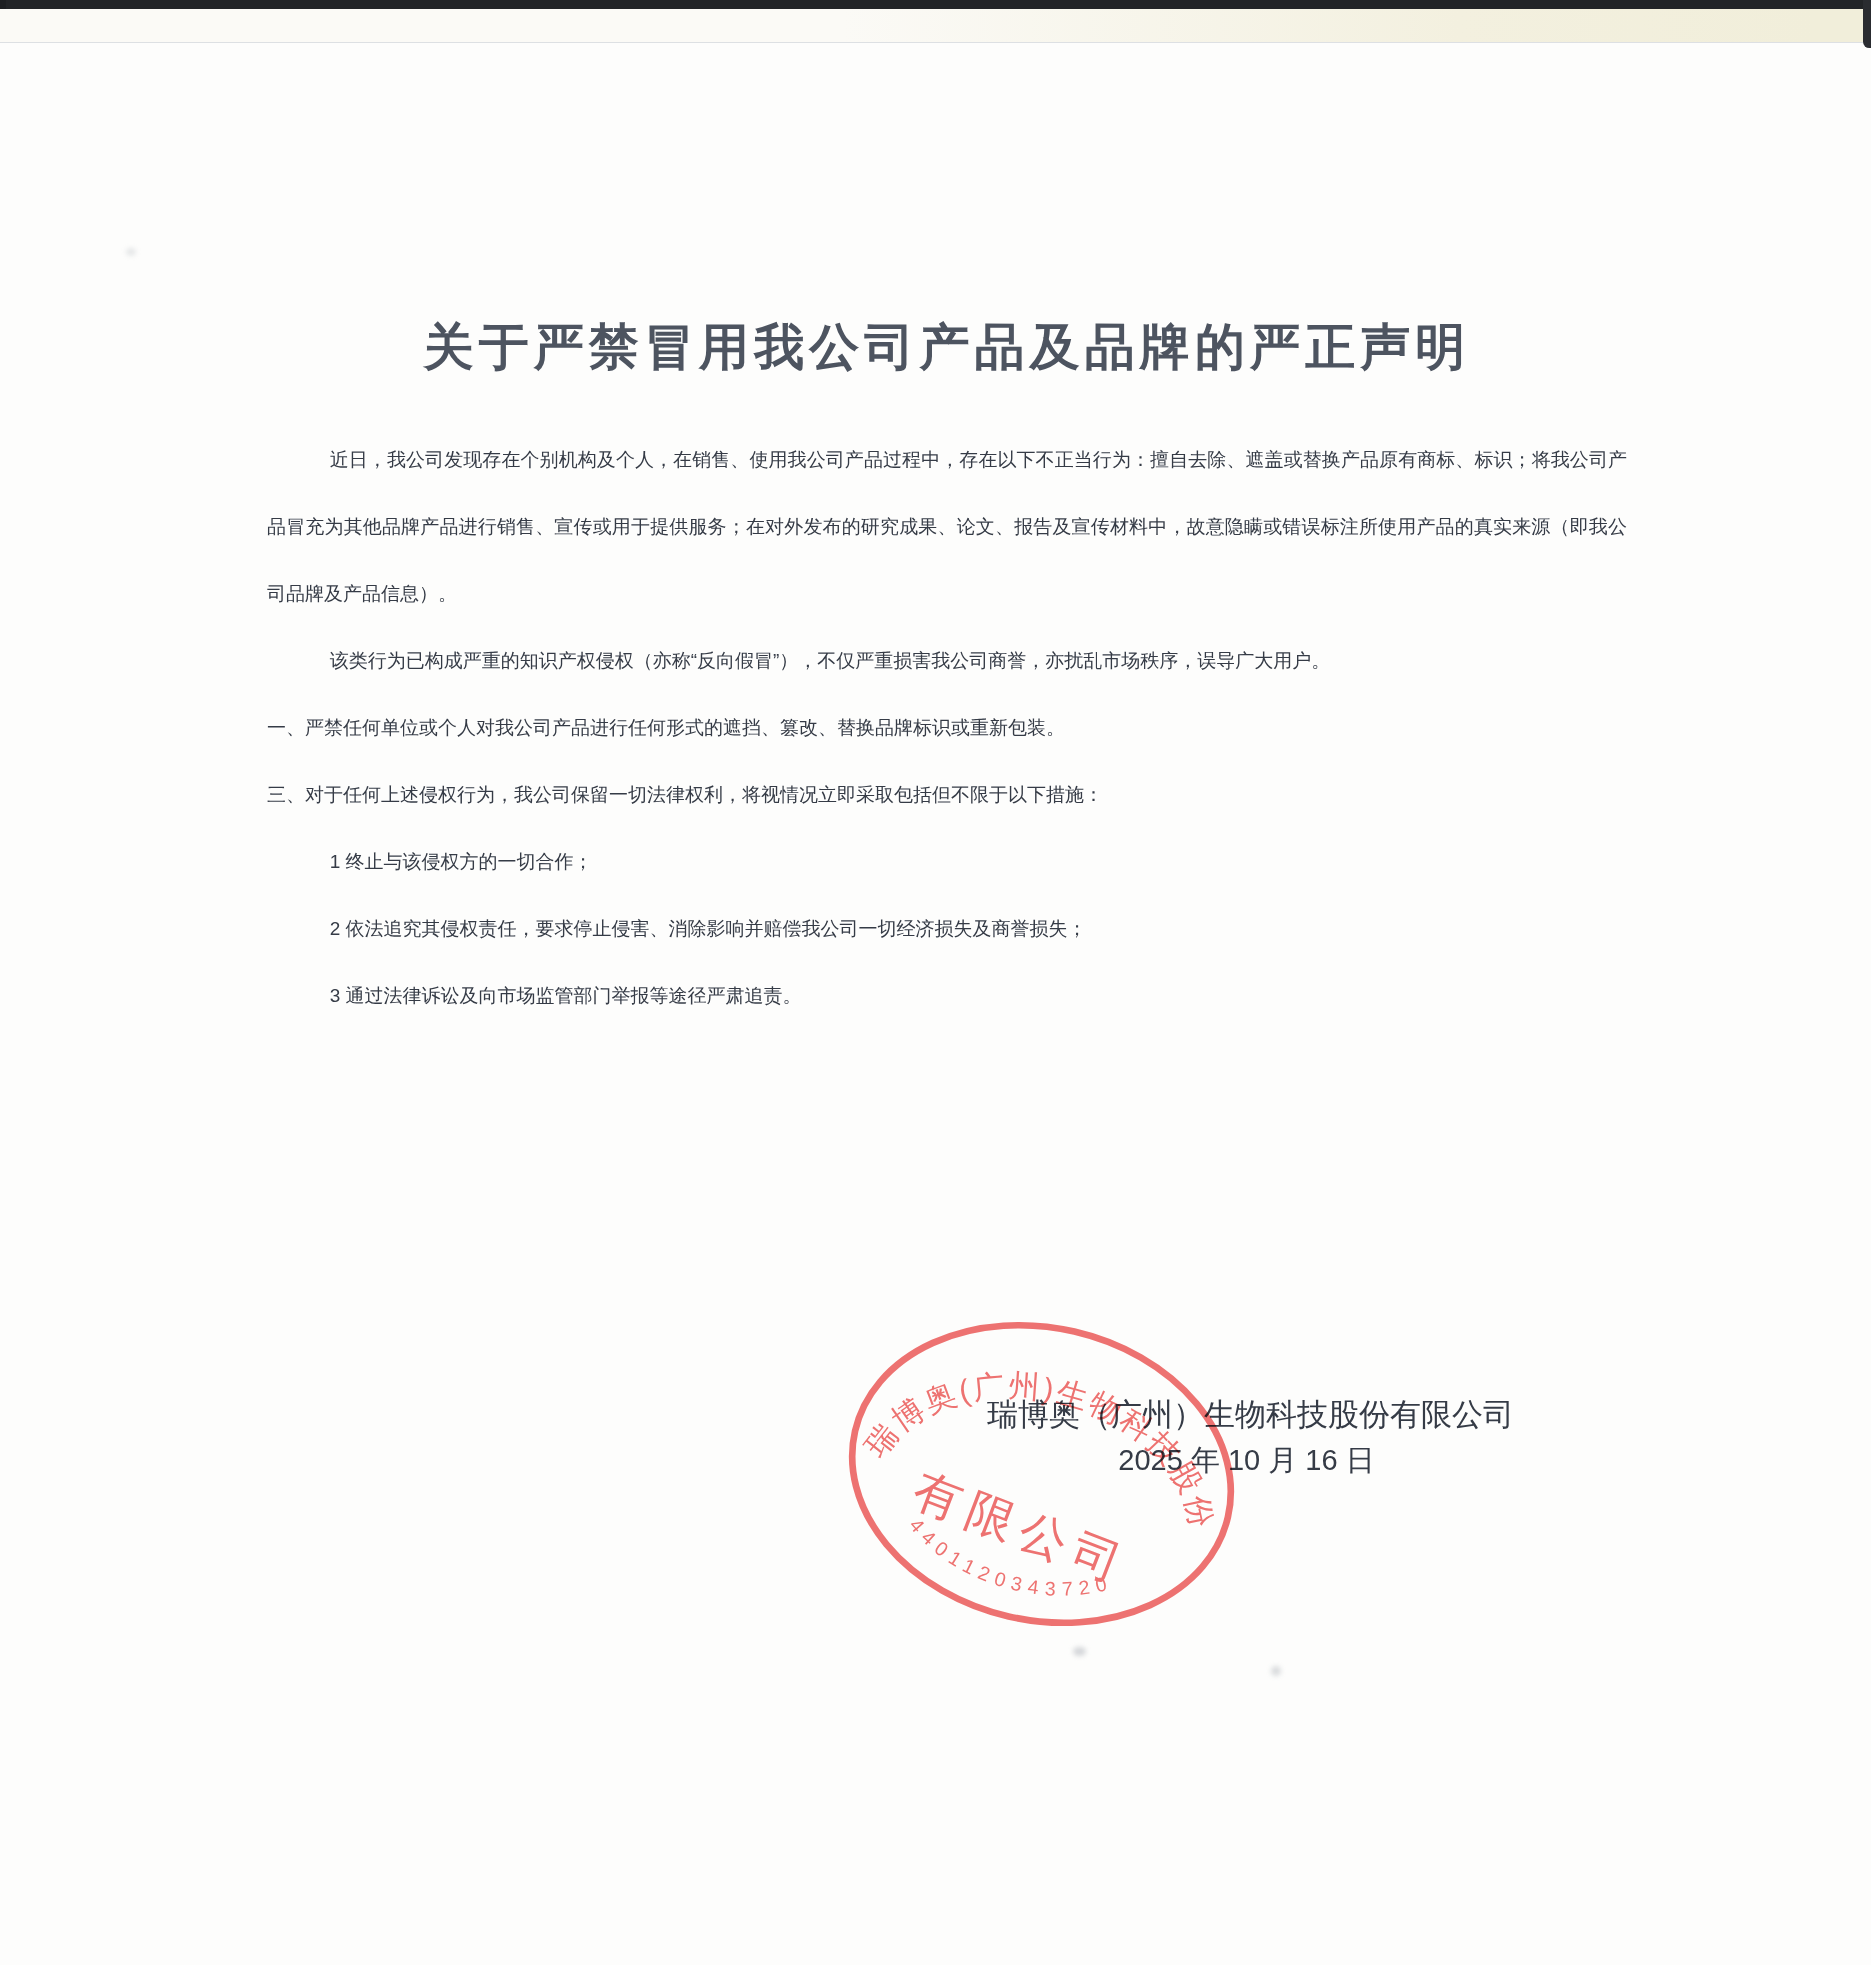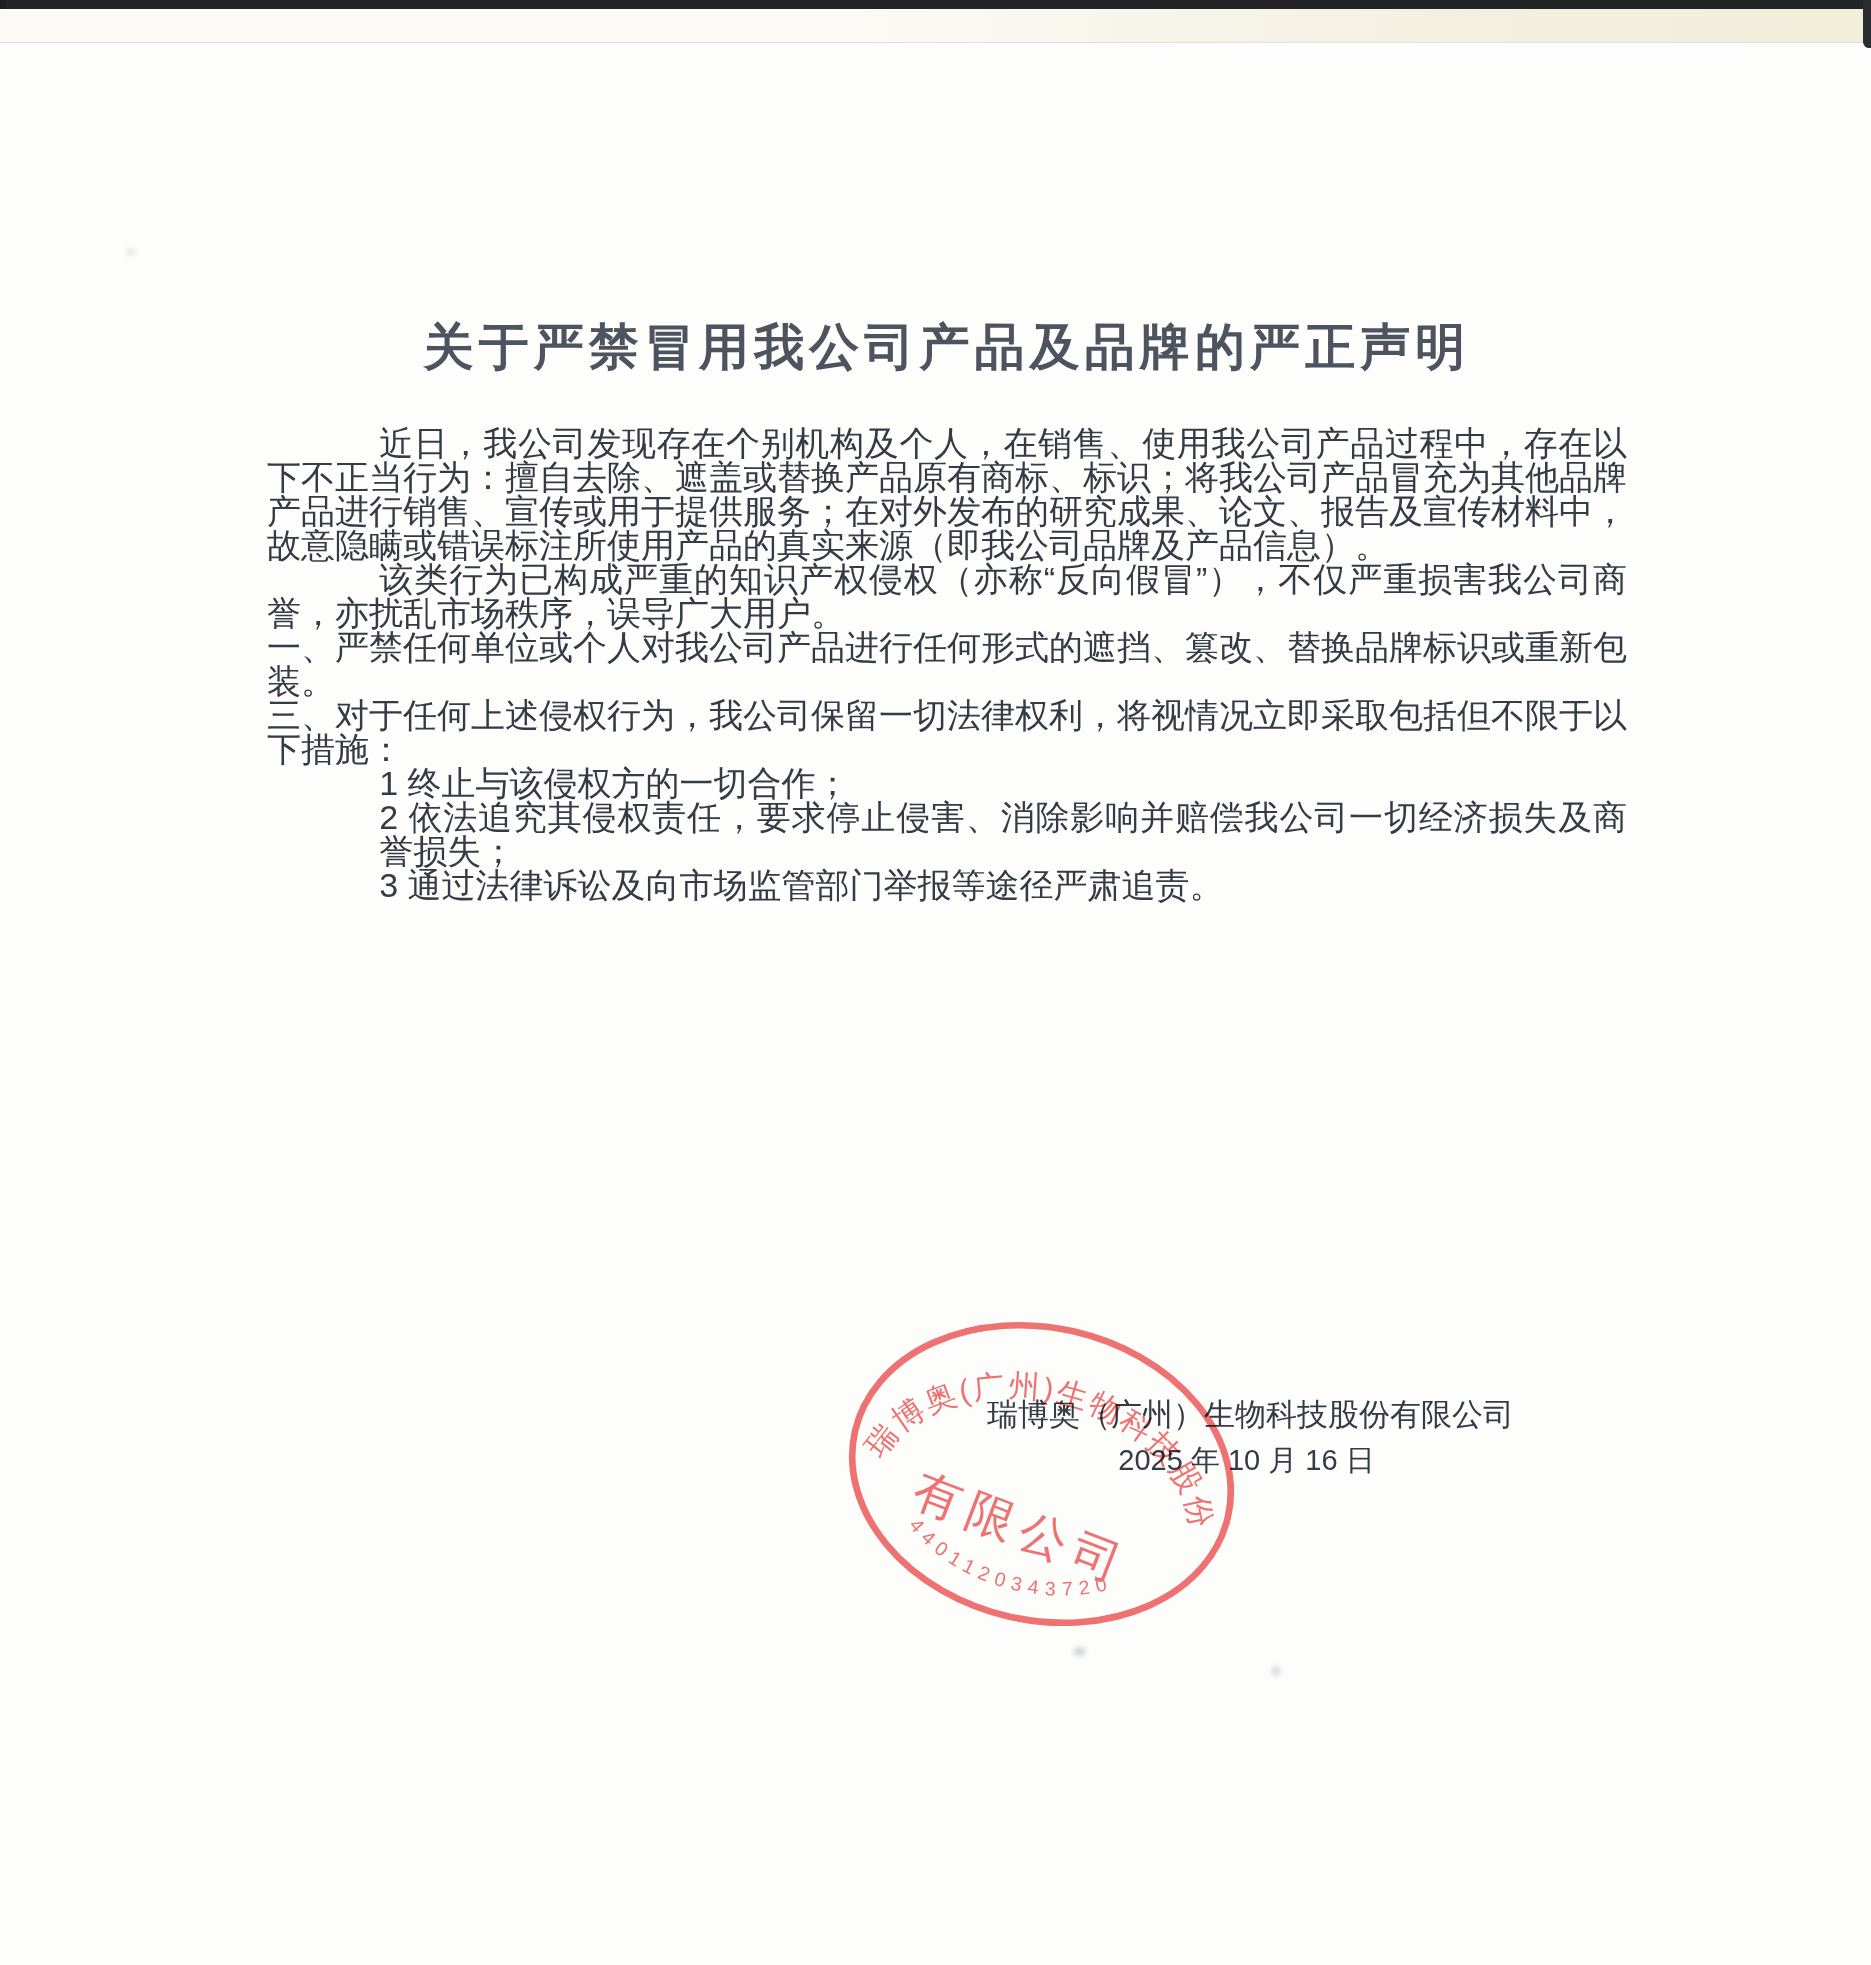--- a/index.html
+++ b/index.html
@@ -27,21 +27,21 @@
 
   
   .title{
     position:absolute;left:267px;top:314px;width:1360px;
     margin:0;text-align:center;
     font-size:50px;font-weight:600;letter-spacing:5.1px;
     color:#4d5460;
   }
   .body-text{
     position:absolute;left:267px;top:426px;width:1360px;
-    font-size:34px;line-height:34px;color:#353b46;
+    font-size:19px;line-height:67px;color:#353b46;
     text-align:justify;
   }
   .para{margin:0;padding:0;}
   .para.ind{text-indent:3.3em;}
   .para.sub{padding-left:3.3em;}
 
   .signature{
     position:absolute;left:975px;top:1393px;width:519px;
     text-align:center;color:#353b46;margin-left:12px;
   }

